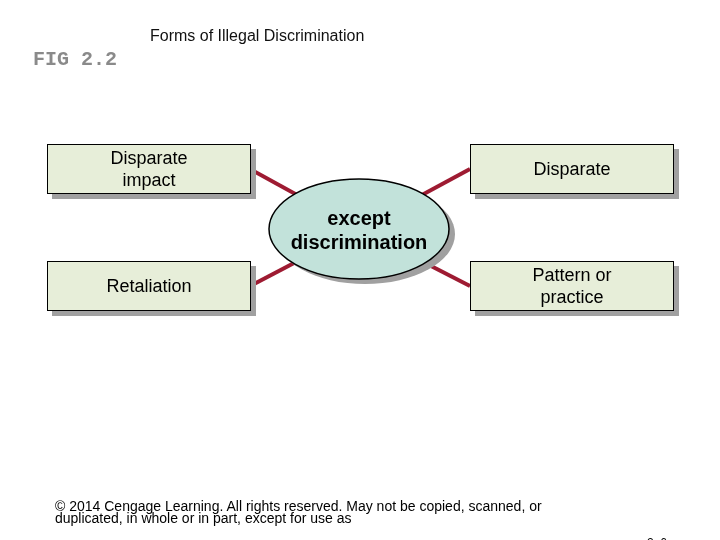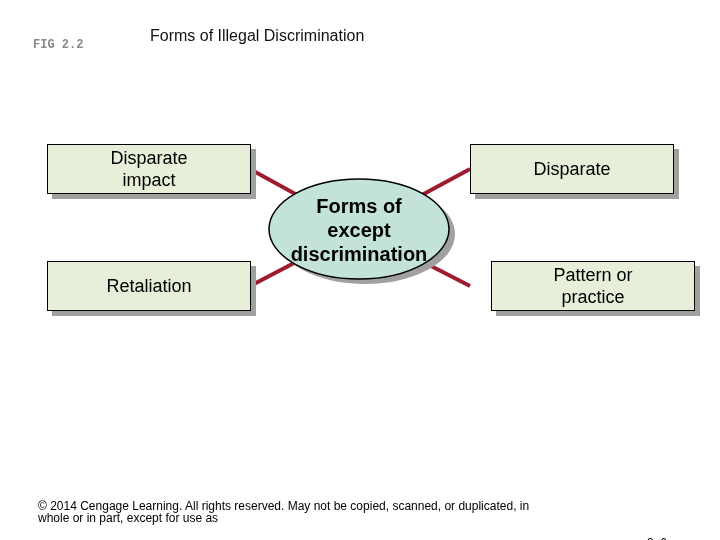--- a/index.html
+++ b/index.html
@@ -9,24 +9,24 @@
     height: 540px;
     background: #ffffff;
     font-family: "Liberation Sans", sans-serif;
     overflow: hidden;
   }
 
   
   .fig-label {
     position: absolute;
     left: 33px;
-    top: 38px;
+    top: 48px;
     font-family: "Liberation Mono", monospace;
     font-weight: bold;
-    font-size: 12px;
+    font-size: 20px;
     letter-spacing: 0px;
     color: #8a8a8a;
   }
   .slide-title {
     position: absolute;
     left: 150px;
     top: 27px;
     font-size: 16px;
     color: #111111;
   }
@@ -53,21 +53,21 @@
     justify-content: center;
     text-align: center;
     font-size: 18px;
     line-height: 22px;
     color: #000000;
     box-sizing: border-box;
   }
   .box-tl { left: 47px;  top: 144px; }
   .box-tr { left: 470px; top: 144px; }
   .box-bl { left: 47px;  top: 261px; }
-  .box-br { left: 470px; top: 261px; margin-left: 21px; }
+  .box-br { left: 470px; top: 261px; }
 
   .ellipse-label {
     position: absolute;
     left: 269px;
     top: 194px;
     width: 180px;
     height: 72px;
     display: flex;
     flex-direction: column;
     align-items: center;
@@ -75,24 +75,24 @@
     text-align: center;
     font-size: 20px;
     font-weight: bold;
     line-height: 24px;
     color: #000000;
   }
 
   
   .footer-copyright {
     position: absolute;
-    left: 38px;
+    left: 55px;
     top: 501px;
     width: 520px;
-    font-size: 12px;
+    font-size: 14px;
     line-height: 11.5px;
     color: #000000;
   }
   .page-number {
     position: absolute;
     right: 53px;
     top: 536px;
     font-size: 12px;
     color: #000000;
   }
@@ -110,21 +110,20 @@
       <line x1="250" y1="169" x2="359" y2="229" stroke="#9e1b32" stroke-width="4"></line>
       <line x1="470" y1="169" x2="359" y2="229" stroke="#9e1b32" stroke-width="4"></line>
       <line x1="250" y1="286" x2="359" y2="229" stroke="#9e1b32" stroke-width="4"></line>
       <line x1="470" y1="286" x2="359" y2="229" stroke="#9e1b32" stroke-width="4"></line>
     </g>
     <ellipse cx="365" cy="234" rx="90" ry="50" fill="#a0a0a0"></ellipse>
     <ellipse cx="359" cy="229" rx="90" ry="50" fill="#c2e2da" stroke="#000000" stroke-width="1.5"></ellipse>
   </svg>
 
   <div class="ellipse-label">
-    <div>Forms of</div>
     <div>except</div>
     <div>discrimination</div>
   </div>
 
   <div class="node-box box-tl">
     <div>Disparate</div>
     <div>impact</div>
   </div>
 
   <div class="node-box box-tr">

